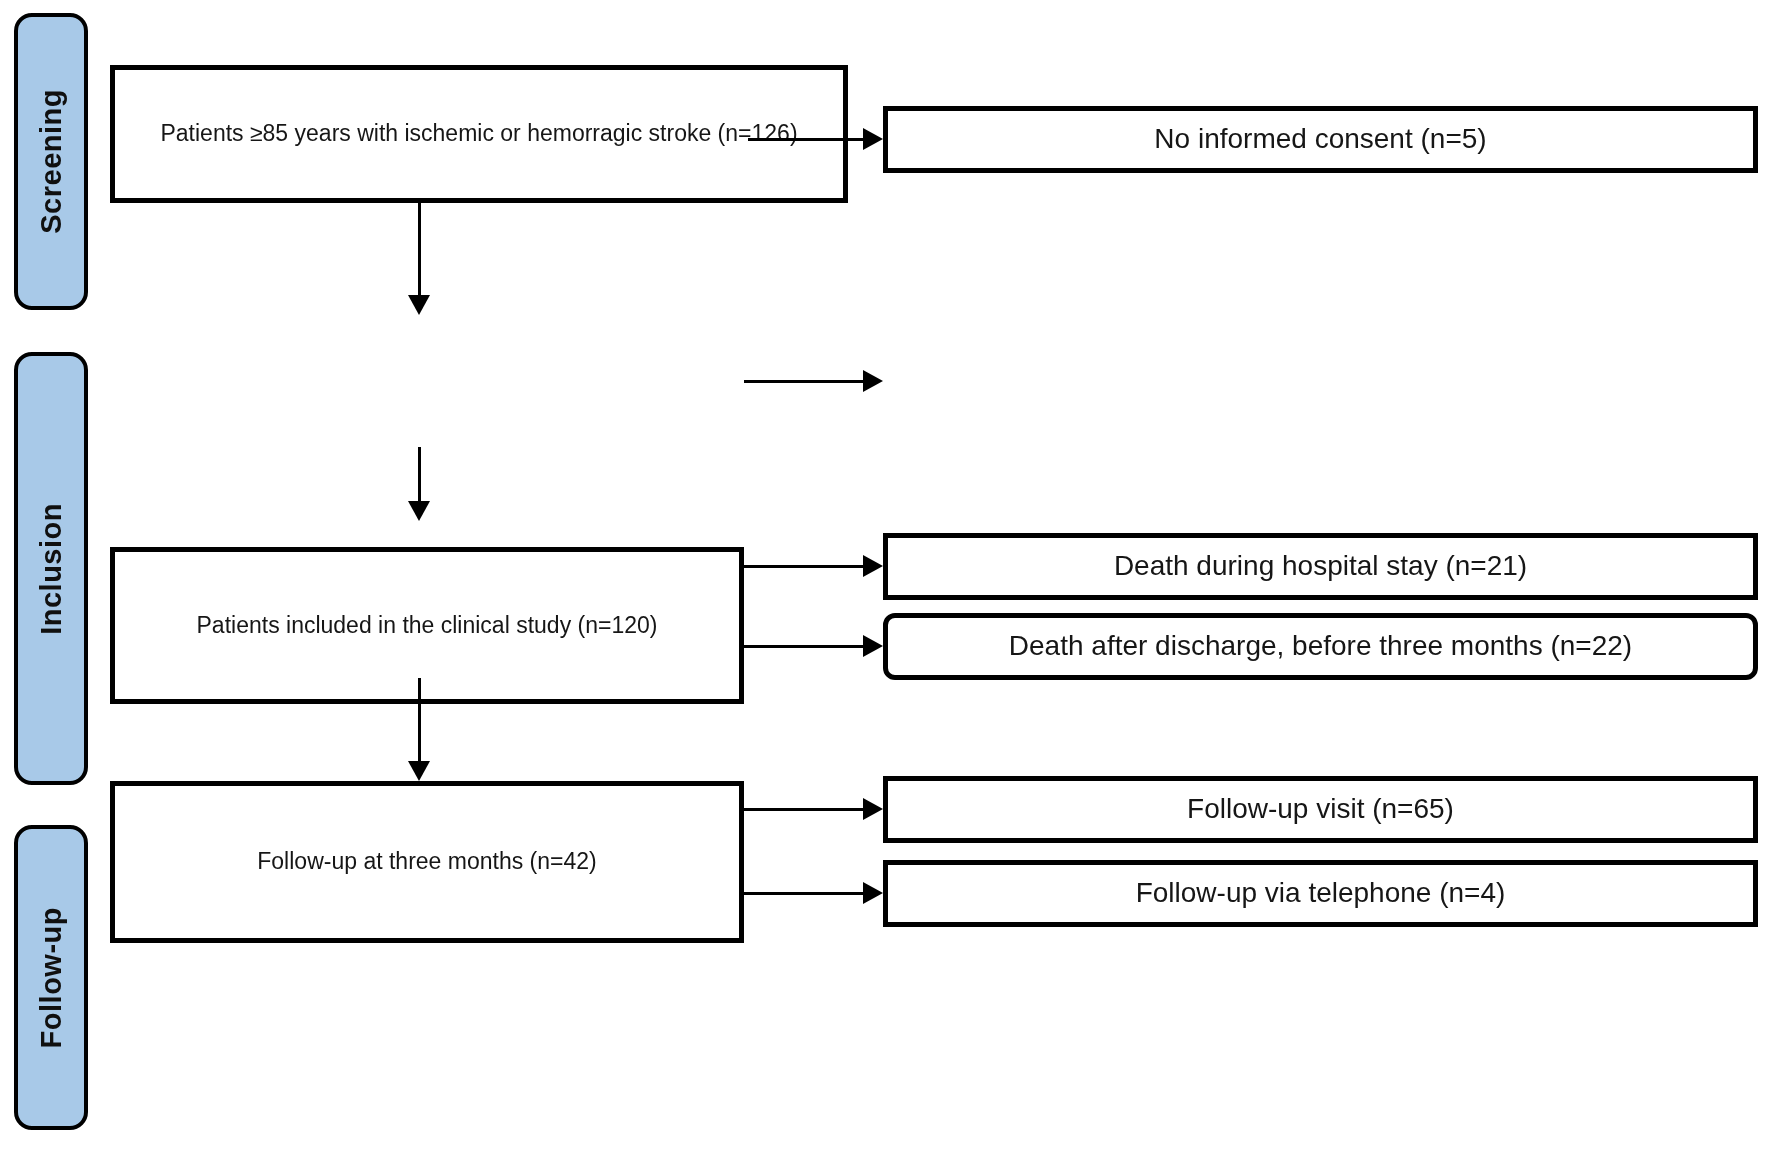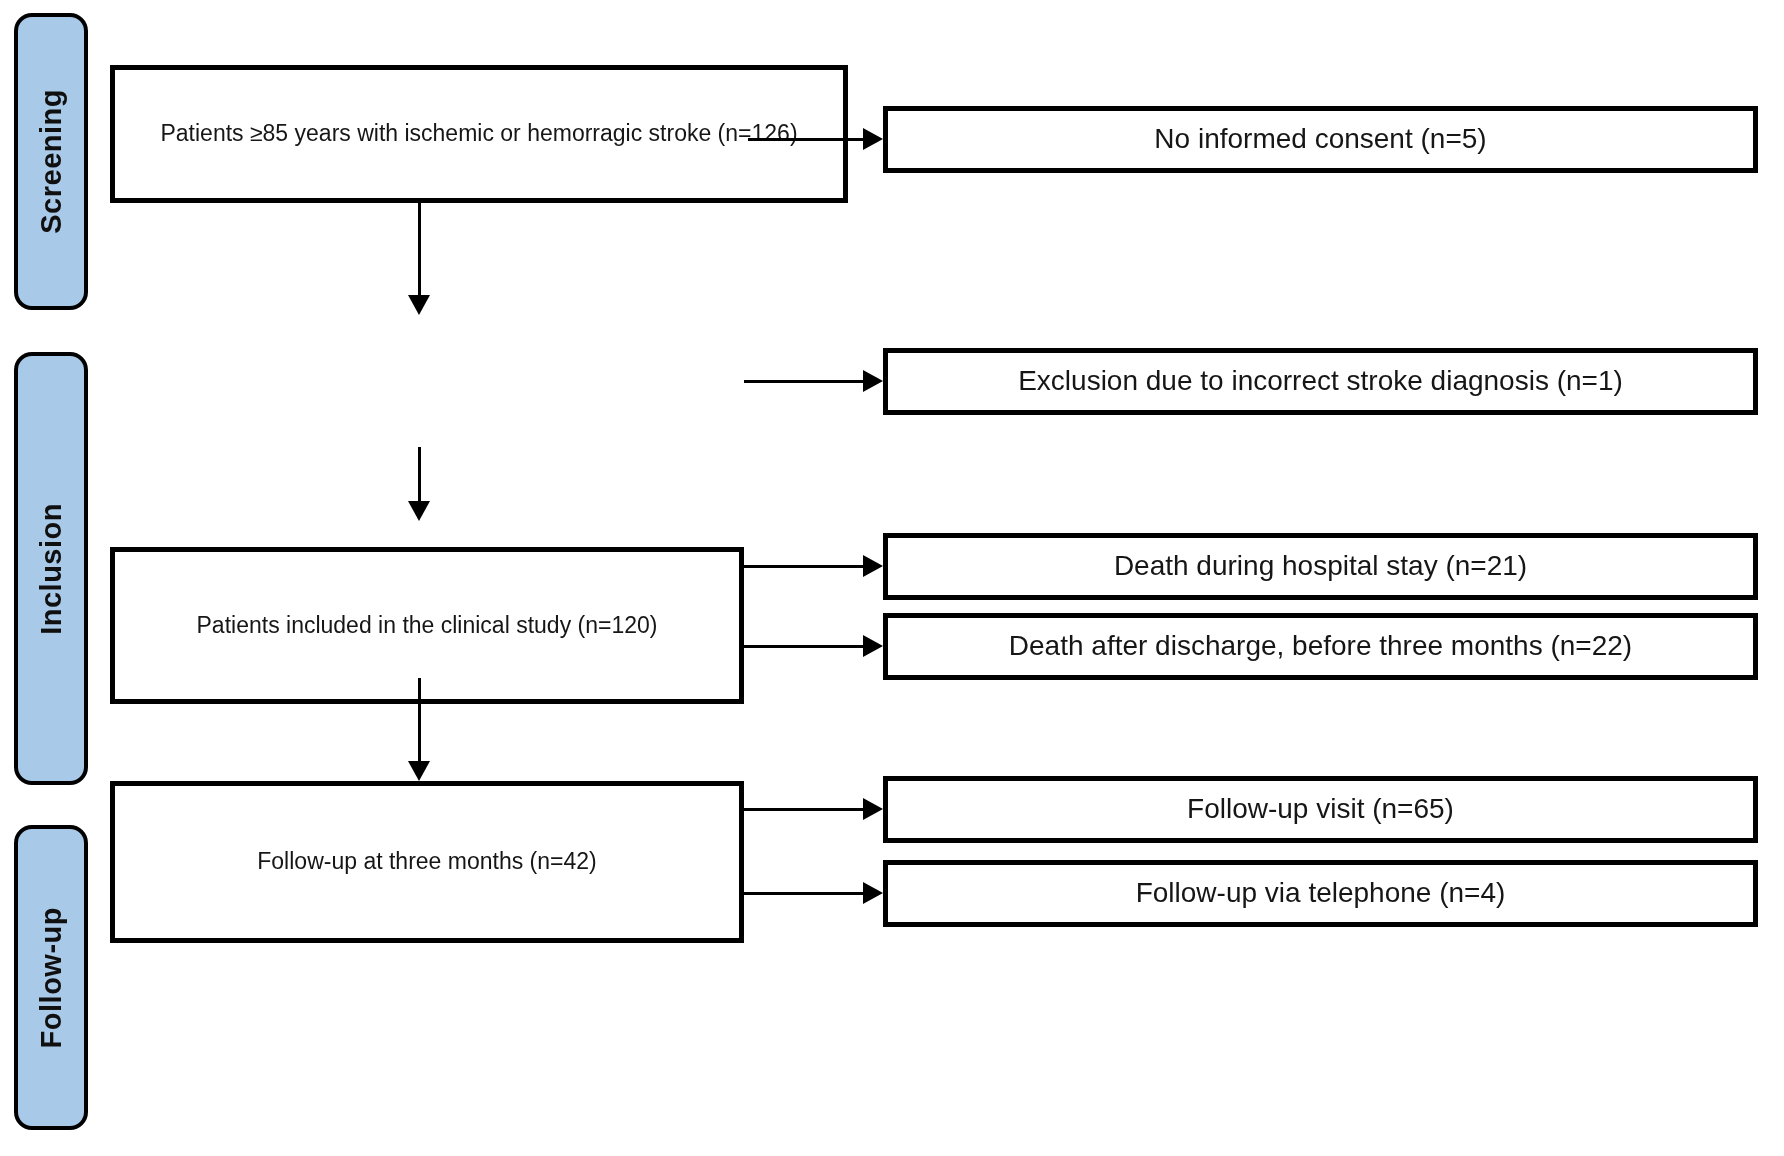--- a/index.html
+++ b/index.html
@@ -110,29 +110,26 @@
   </div>
 
   <div class="fbox main" style="left:110px; top:781px; width:634px; height:162px;">
     <span class="fbox-text">Follow-up at three months (n=42)</span>
   </div>
 
   <div class="fbox right" style="left:883px; top:106px; width:875px; height:67px;">
     <span class="fbox-text">No informed consent (n=5)</span>
   </div>
 
-  <div class="fbox right" style="left:883px; top:348px; width:875px; height:67px;">
-    <span class="fbox-text">Exclusion due to incorrect stroke diagnosis (n=1)</span>
-  </div>
 
   <div class="fbox right" style="left:883px; top:533px; width:875px; height:67px;">
     <span class="fbox-text">Death during hospital stay (n=21)</span>
   </div>
 
-  <div class="fbox right" style="left:883px; top:613px; width:875px; height:67px;">
+  <div class="fbox right" style="left:883px; top:613px; width:875px; height:67px;border-radius:12px;">
     <span class="fbox-text">Death after discharge, before three months (n=22)</span>
   </div>
 
   <div class="fbox right" style="left:883px; top:776px; width:875px; height:67px;">
     <span class="fbox-text">Follow-up visit (n=65)</span>
   </div>
 
   <div class="fbox right" style="left:883px; top:860px; width:875px; height:67px;">
     <span class="fbox-text">Follow-up via telephone (n=4)</span>
   </div>

